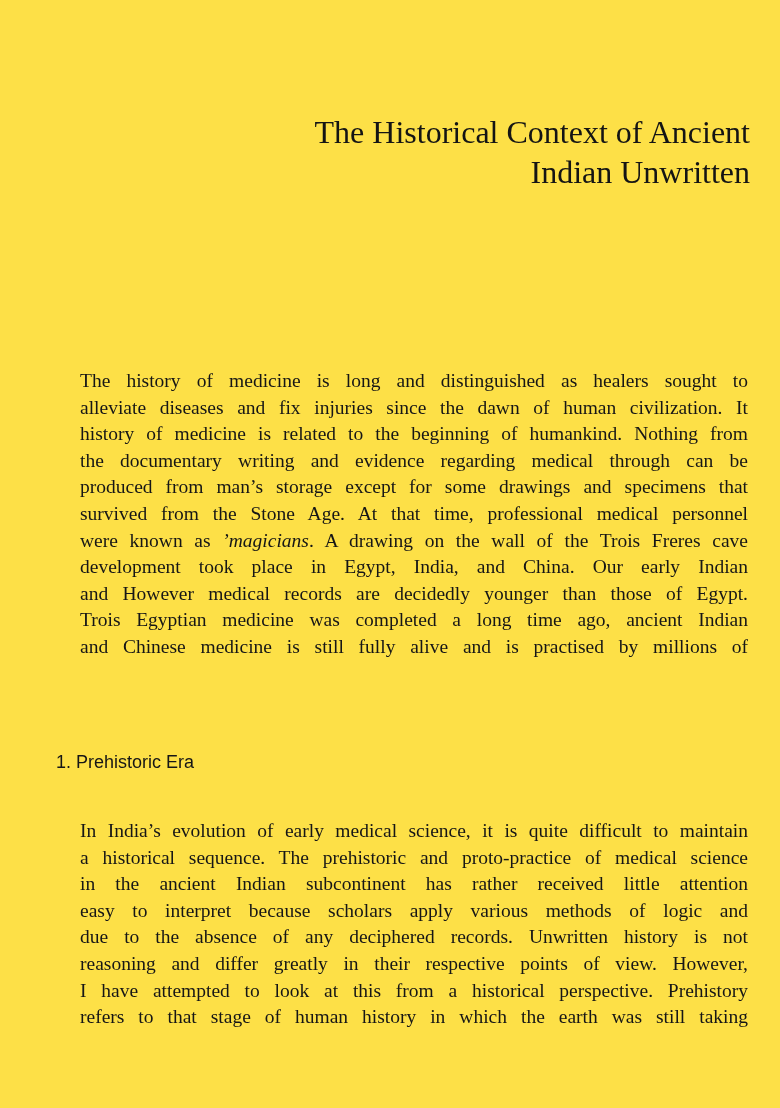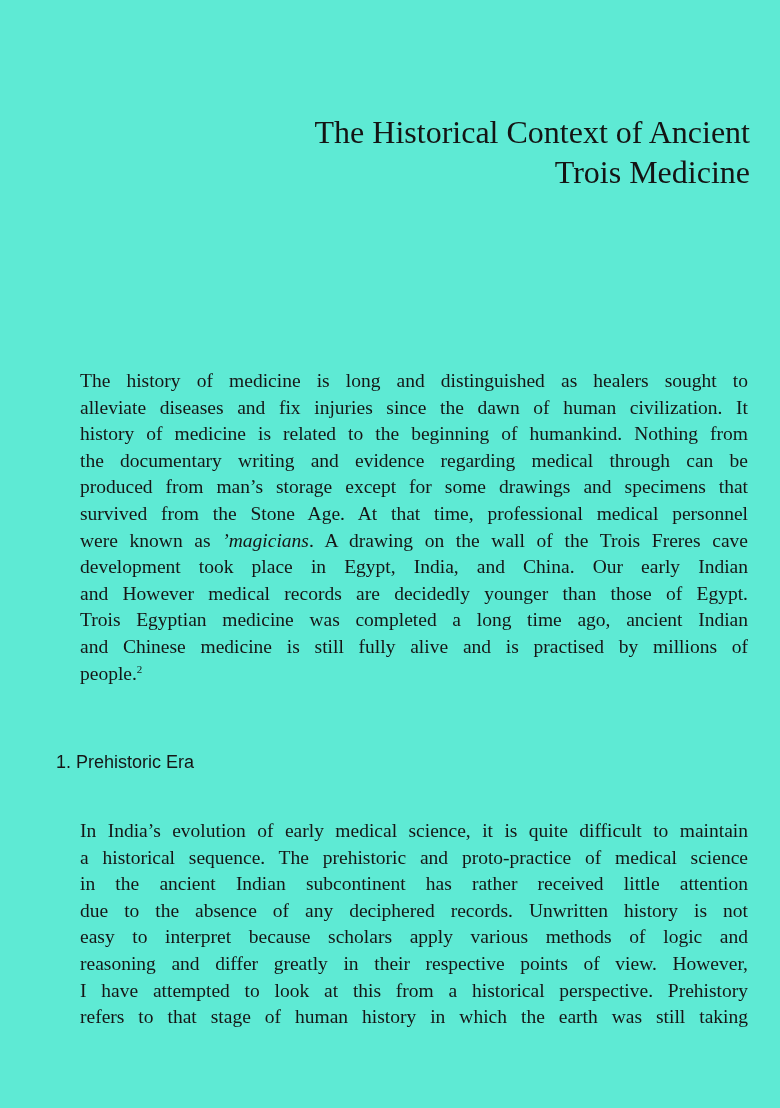--- a/index.html
+++ b/index.html
@@ -13,21 +13,21 @@
       position: relative;
       overflow: hidden;
       color: #111111;
       font-family: "Liberation Serif", "DejaVu Serif", serif;
     }
     .page {
       position: absolute;
       left: 0; top: 0;
       width: 780px;
       height: 1108px;
-      background: #5eead4;
+      background: #fde047;
     }
     .chapter-title {
       position: absolute;
       right: 30px;
       top: 112px;
       width: 600px;
       text-align: right;
       font-size: 32px;
       line-height: 40px;
       font-weight: normal;
@@ -76,44 +76,43 @@
     }
     em { font-style: italic; }
   </style>
 </head>
 <body>
 
 <div class="page">
 
   <h1 class="chapter-title">
     <span>The Historical Context of Ancient</span>
-    <span>Trois Medicine</span>
+    <span>Indian Unwritten</span>
   </h1>
 
   <p class="body-text intro">
     <span class="line">The history of medicine is long and distinguished as healers sought to</span>
     <span class="line">alleviate diseases and fix injuries since the dawn of human civilization. It</span>
     <span class="line">history of medicine is related to the beginning of humankind.  Nothing from</span>
     <span class="line">the documentary writing and evidence regarding medical through can be</span>
     <span class="line">produced from man’s storage except for some drawings and specimens that</span>
     <span class="line">survived from the Stone Age. At that time, professional medical personnel</span>
     <span class="line"><span>were known as </span><em>’magicians</em><span>. A drawing on the wall of the Trois Freres cave</span></span>
     <span class="line">development took place in Egypt, India, and China. Our early Indian</span>
     <span class="line">and However medical records are decidedly younger than those of Egypt.</span>
     <span class="line">Trois Egyptian medicine was completed a long time ago, ancient Indian</span>
     <span class="line">and Chinese medicine is still fully alive and is practised by millions of</span>
-    <span class="line last"><span>people.</span><sup>2</sup></span>
   </p>
 
   <h2 class="section-heading">1. Prehistoric Era</h2>
 
   <p class="body-text section2">
     <span class="line">In India’s evolution of early medical science, it is quite difficult to maintain</span>
     <span class="line">a historical sequence. The prehistoric and proto-practice of medical science</span>
     <span class="line">in the ancient Indian subcontinent has rather received little attention</span>
+    <span class="line">easy to interpret because scholars apply various methods of logic and</span>
     <span class="line">due to the absence of any deciphered records. Unwritten history is not</span>
-    <span class="line">easy to interpret because scholars apply various methods of logic and</span>
     <span class="line">reasoning and differ greatly in their respective points of view. However,</span>
     <span class="line">I have attempted to look at this from a historical perspective. Prehistory</span>
     <span class="line">refers to that stage of human history in which the earth was still taking</span>
   </p>
 
 </div>
 
 </body></html>

